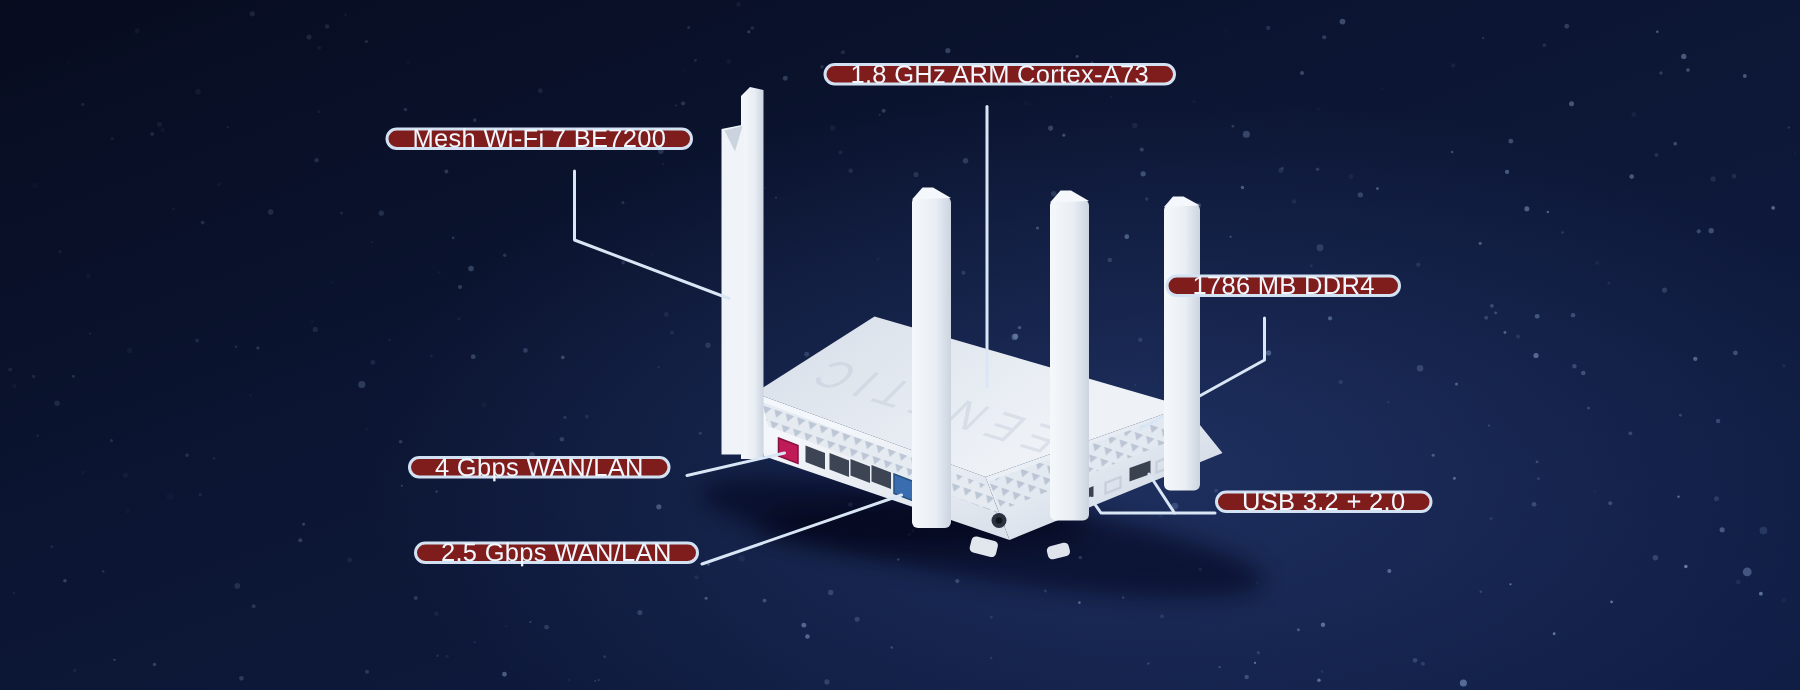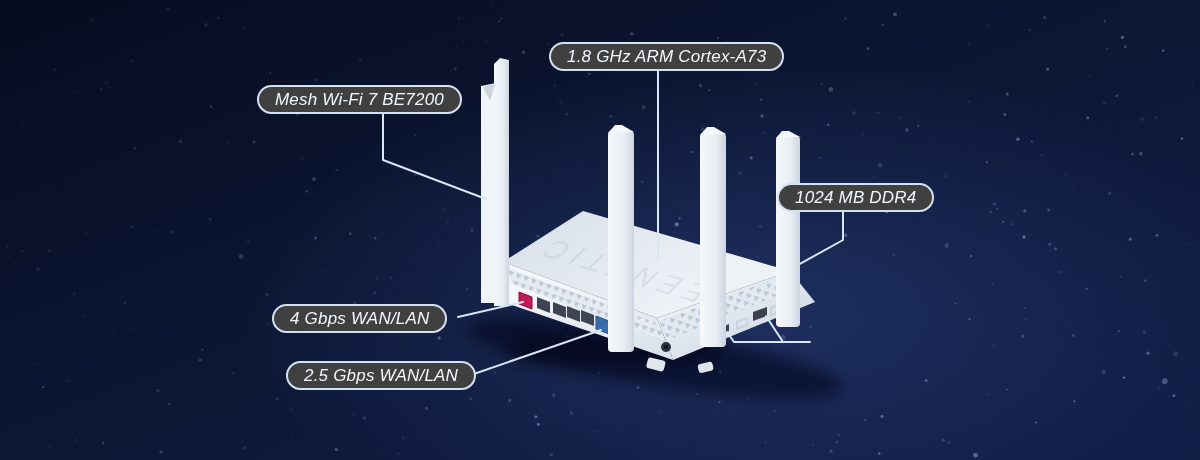--- a/index.html
+++ b/index.html
@@ -3,26 +3,25 @@
 <meta charset="utf-8">
 <style>
   html,body{margin:0;padding:0;background:#060d22;}
   .stage{
     position:relative;width:1200px;height:460px;overflow:hidden;
     font-family:"Liberation Sans",sans-serif;
   }
   .stage svg{position:absolute;left:0;top:0;}
   .pill{
     position:absolute;display:flex;align-items:center;justify-content:center;
-    height:29px;padding:0 16px;box-sizing:border-box;
+    height:15px;padding:0 16px;box-sizing:border-box;
     border:2px solid #d3e2f3;border-radius:16px;
-    background:#404040;color:#f2f7fd;
+    background:#7f1d1d;color:#f2f7fd;
     font-size:17px;line-height:1;white-space:nowrap;
     letter-spacing:.2px;
-    font-style:italic;
   }
 </style>
 </head>
 <body>
 
 <div class="stage">
 
   <svg width="1200" height="460" viewBox="0 0 1200 460">
     <defs>
       <linearGradient id="bgg" x1="0" y1="0" x2="1" y2="1">
@@ -463,16 +462,17 @@
       <polyline points="658,71 658,258"></polyline>
       <polyline points="458,317 523,302"></polyline>
       <polyline points="468,376 601,330"></polyline>
       <polyline points="810,342 783,342 766,316"></polyline>
       <polyline points="783,342 734,342 727,332"></polyline>
     </g>
   </svg>
 
   <div class="pill" style="left:257px;top:85px">Mesh Wi-Fi 7 BE7200</div>
   <div class="pill" style="left:549px;top:42px">1.8 GHz ARM Cortex-A73</div>
-  <div class="pill" style="left:777px;top:183px">1024 MB DDR4</div>
+  <div class="pill" style="left:777px;top:183px">1786 MB DDR4</div>
   <div class="pill" style="left:272px;top:304px">4 Gbps WAN/LAN</div>
-  <div class="pill" style="left:286px;top:361px">2.5 Gbps WAN/LAN</div>
+  <div class="pill" style="left:276px;top:361px">2.5 Gbps WAN/LAN</div>
+  <div class="pill" style="left:810px;top:327px">USB 3.2 + 2.0</div>
 </div>
 
 </body></html>

